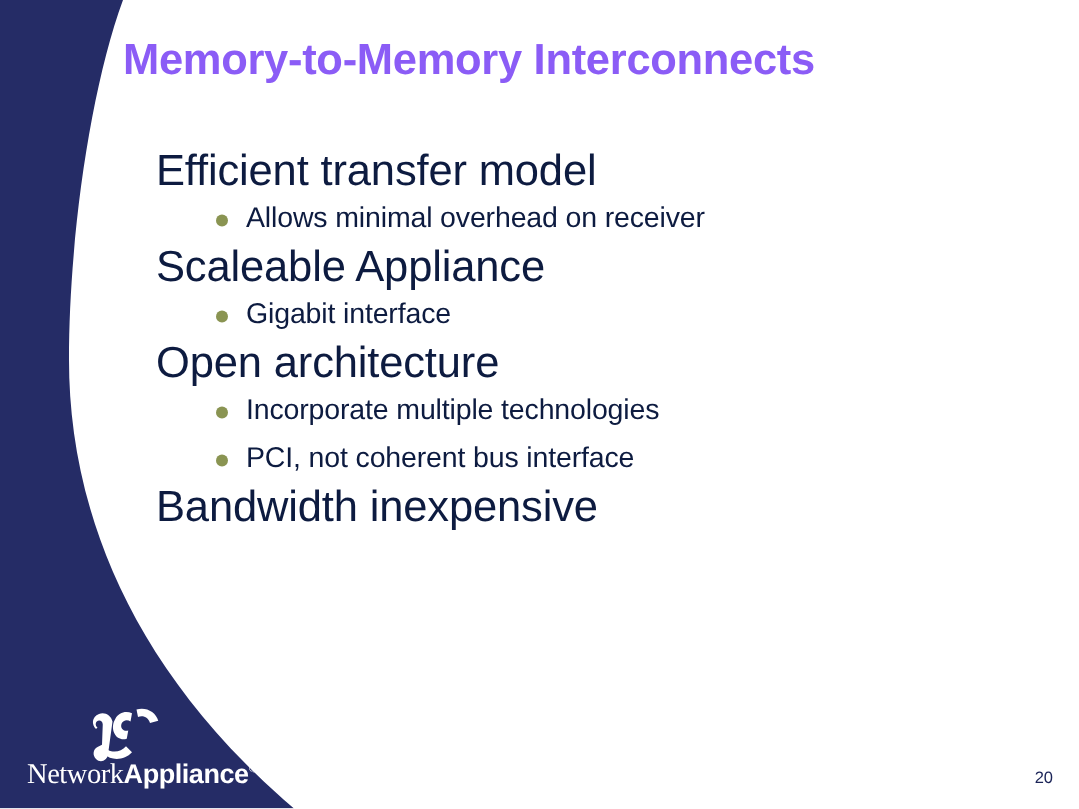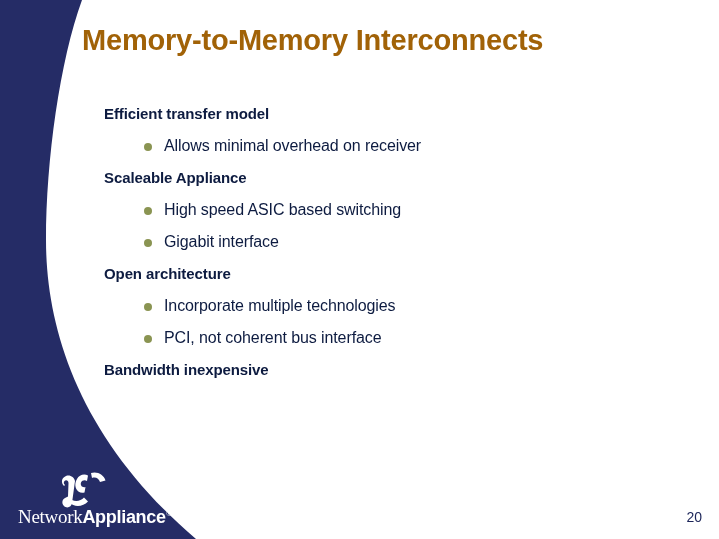--- a/index.html
+++ b/index.html
@@ -29,48 +29,48 @@
   }
 
   
   #title {
     position: absolute;
     left: 82px;
     top: 24px;
     width: 600px;
     font-size: 29px;
     font-weight: bold;
-    color: #a16207;
+    color: #8b5cf6;
     letter-spacing: -0.2px;
     line-height: 1.15;
     white-space: nowrap;
   }
 
   
   #body {
     position: absolute;
     left: 104px;
     top: 98px;
     width: 580px;
   }
   .line {
     position: relative;
     height: 32px;
     line-height: 32px;
     color: #0D1B40;
     white-space: nowrap;
   }
   .line.lvl1 {
-    font-size: 15px;
-    font-weight: bold;
+    font-size: 29px;
+    font-weight: normal;
     padding-left: 0;
     letter-spacing: -0.1px;
   }
   .line.lvl2 {
-    font-size: 16px;
+    font-size: 19px;
     font-weight: normal;
     padding-left: 60px;
     letter-spacing: -0.1px;
   }
   .line.lvl2 .bullet {
     position: absolute;
     left: 40px;
     top: 13px;
     width: 8px;
     height: 8px;
@@ -114,21 +114,21 @@
   #logo-wordmark .reg {
     font-size: 9px;
     vertical-align: super;
   }
 
   
   #page-number {
     position: absolute;
     right: 17px;
     bottom: 14px;
-    font-size: 14px;
+    font-size: 11px;
     color: #1B2458;
     font-weight: normal;
   }
 </style>
 </head>
 <body>
 
 <div id="slide">
 
   <svg id="side-shape" viewBox="0 0 719 539" width="719" height="539" preserveAspectRatio="none">
@@ -145,24 +145,20 @@
 
     <div class="line lvl2">
       <span class="bullet"></span>
       <span>Allows minimal overhead on receiver</span>
     </div>
 
     <div class="line lvl1">
       <span>Scaleable Appliance</span>
     </div>
 
-    <div class="line lvl2">
-      <span class="bullet"></span>
-      <span>High speed ASIC based switching</span>
-    </div>
 
     <div class="line lvl2">
       <span class="bullet"></span>
       <span>Gigabit interface</span>
     </div>
 
     <div class="line lvl1">
       <span>Open architecture</span>
     </div>
 

